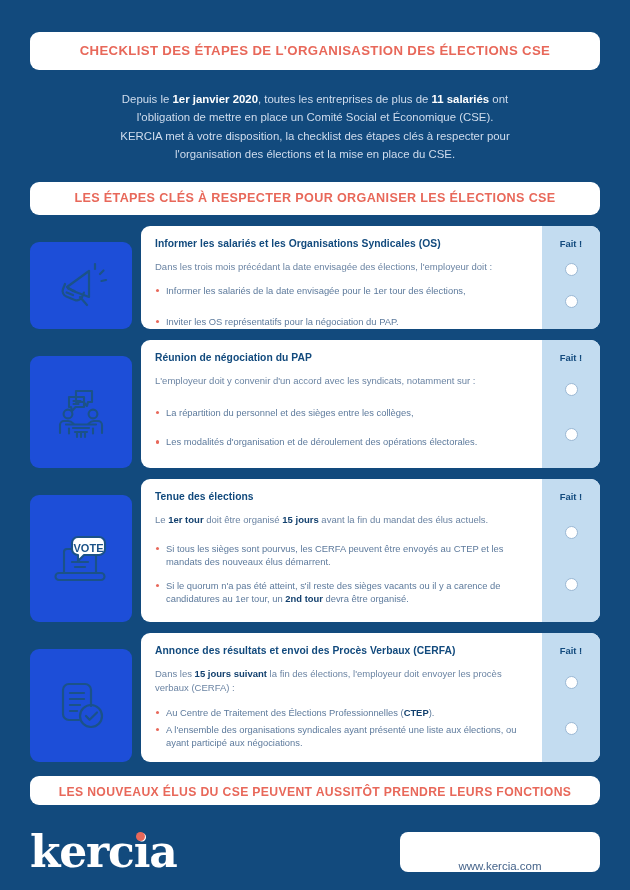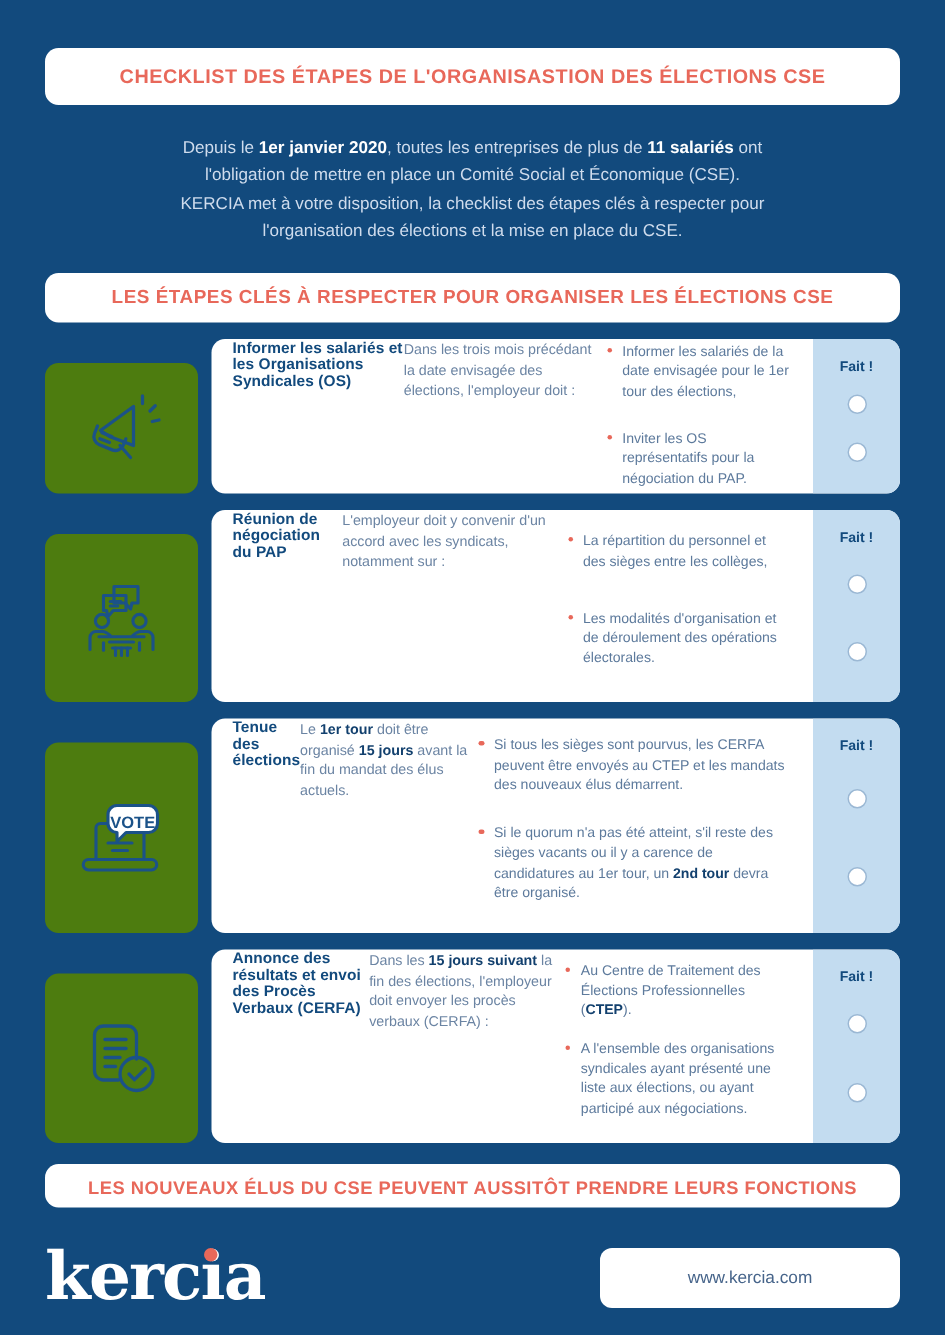--- a/index.html
+++ b/index.html
@@ -67,42 +67,42 @@
 
   .card {
     display: flex;
     align-items: stretch;
     margin-bottom: 11px;
   }
 
   .icon-tile {
     width: 102px;
     flex: 0 0 102px;
-    background: #4d7c0f;
+    background: #1d4ed8;
     border-radius: 9px;
     display: flex;
     align-items: center;
     justify-content: center;
     margin-top: 16px;
   }
 
   .panel {
     flex: 1 1 auto;
     margin-left: 9px;
     background: #ffffff;
     border-radius: 9px;
     display: flex;
     overflow: hidden;
   }
 
   .panel-body {
     flex: 1 1 auto;
-    padding: 1px 14px 11px 14px;
-    display: flex;
-    flex-direction: row;
+    padding: 12px 14px 11px 14px;
+    display: flex;
+    flex-direction: column;
   }
 
   .card-title {
     color: #124a7d;
     font-weight: bold;
     font-size: 10.3px;
     letter-spacing: 0.05px;
     margin-bottom: 11px;
   }
 
@@ -211,21 +211,21 @@
     top: 2px;
     right: 31px;
   }
 
   .site-button {
     width: 200px;
     height: 40px;
     background: #ffffff;
     border-radius: 8px;
     display: flex;
-    align-items: center;
+    align-items: flex-end;
     justify-content: center;
     color: #4a6versus;
   }
   .site-button span {
     color: #46648a;
     font-size: 11.5px;
   }
 
   svg { display: block; }
 </style>

